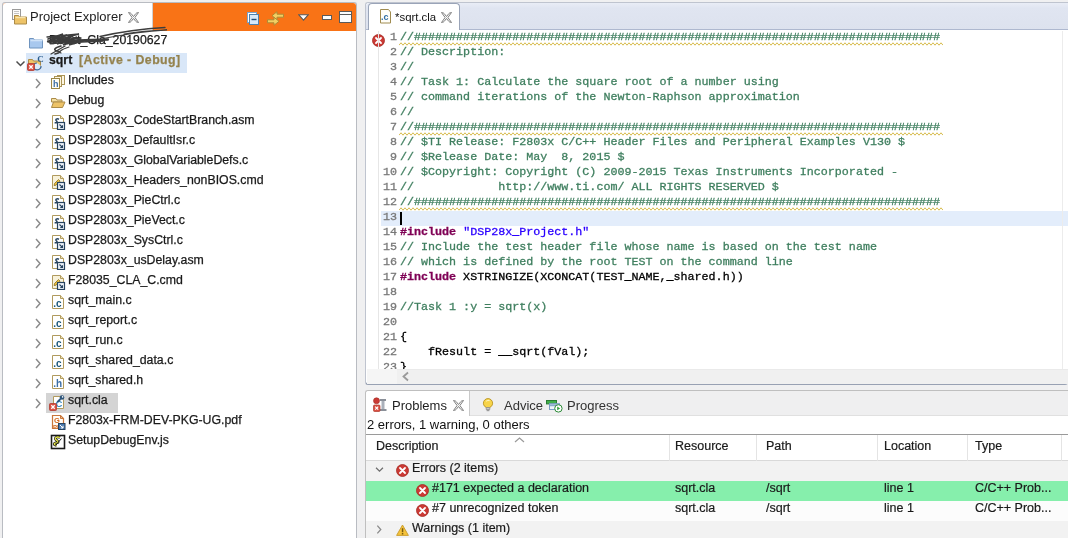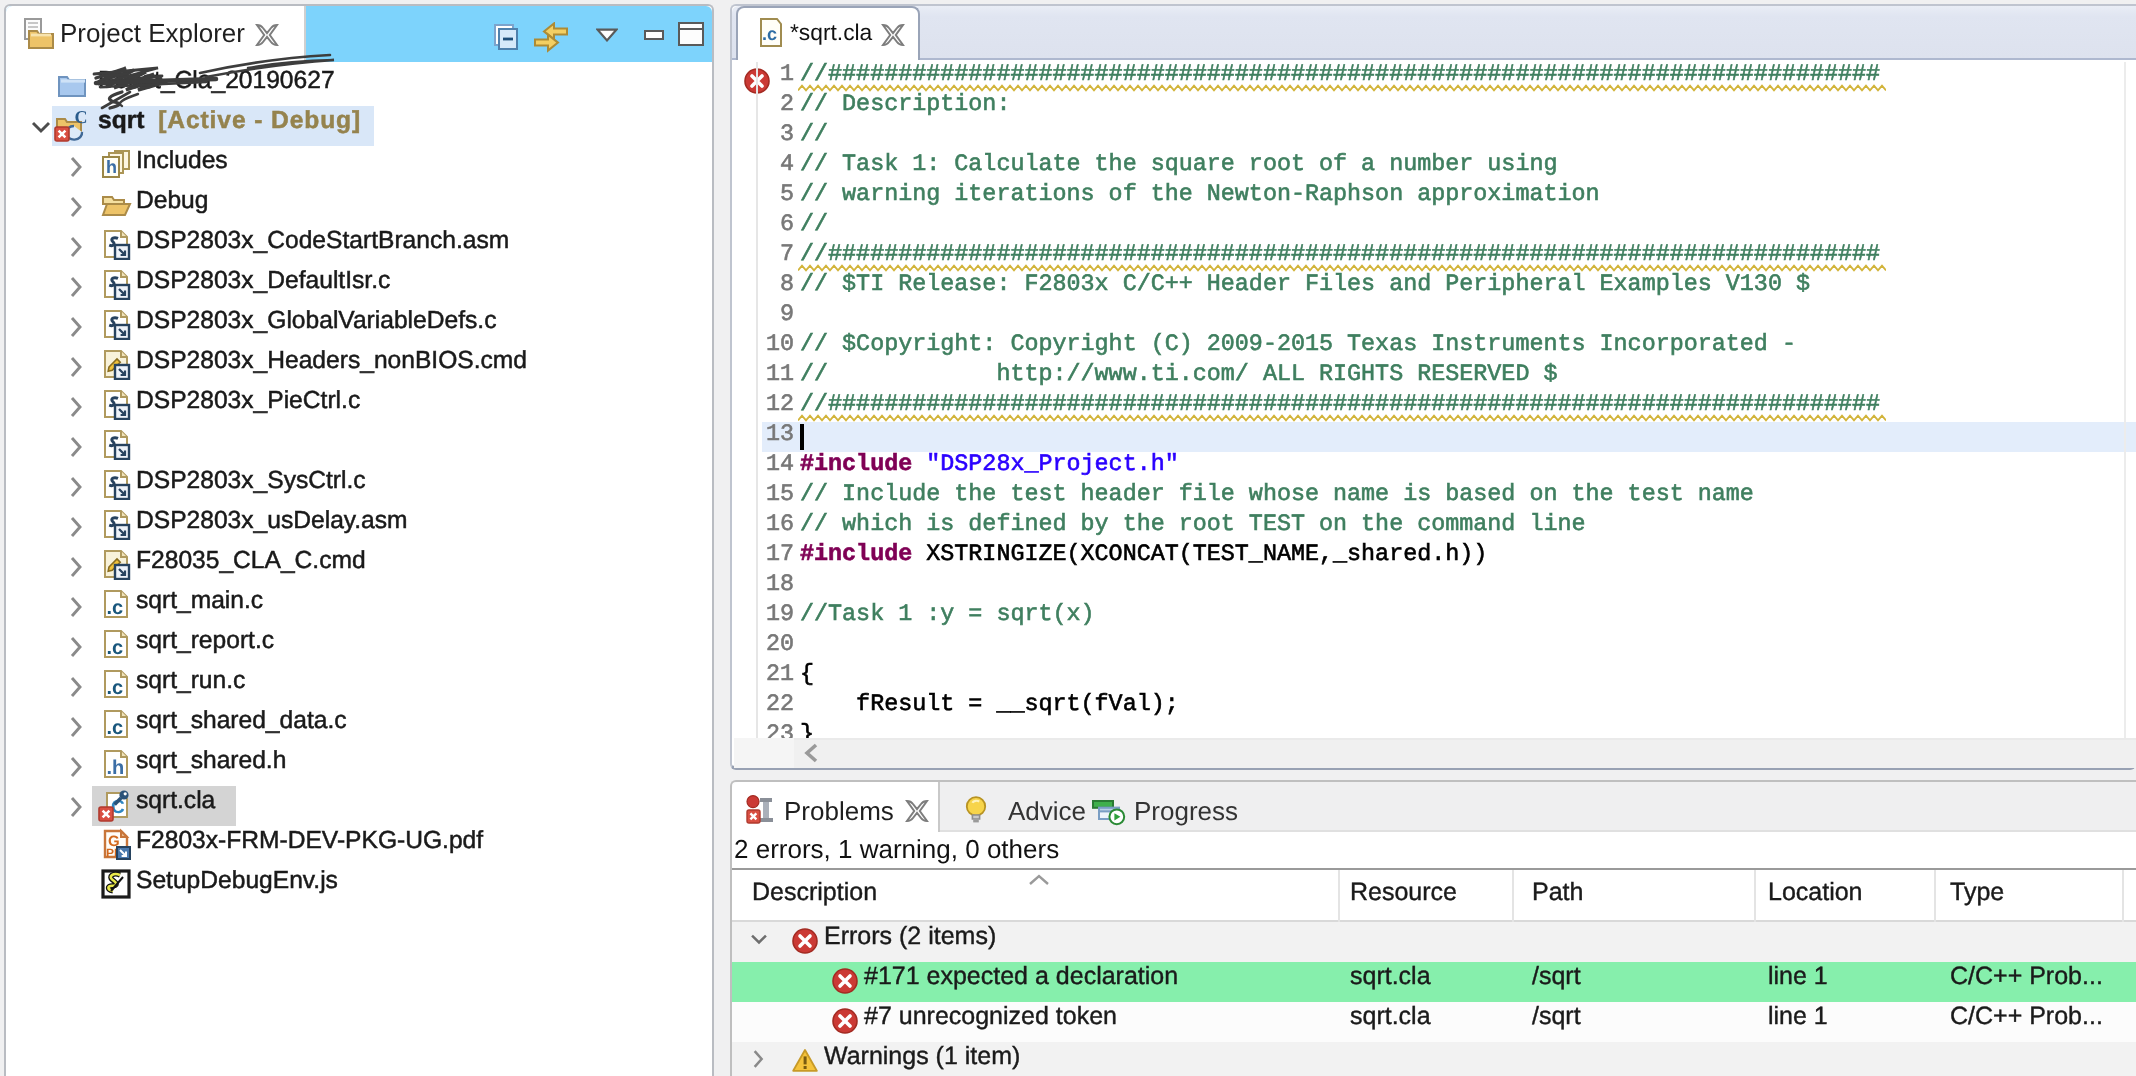--- a/index.html
+++ b/index.html
@@ -1,19 +1,19 @@
 <!DOCTYPE html>
 <html><head><meta charset="utf-8"><style>
 * { margin:0; padding:0; box-sizing:border-box; }
 svg { display:block; }
 html,body { width:1068px; height:538px; overflow:hidden; background:#f0f0f1;
   font-family:"Liberation Sans",sans-serif; -webkit-font-smoothing:antialiased; }
 #leftpanel { position:absolute; left:2px; top:2px; width:355px; height:536px;
   background:#fff; border:1px solid #b9bcc2; border-bottom:none; border-radius:3px 3px 0 0; }
-#pe-head { position:absolute; left:0; top:0; width:353px; height:28px; background:#7dd3fc;
+#pe-head { position:absolute; left:0; top:0; width:353px; height:28px; background:#f97316;
   border-radius:3px 3px 0 0; }
 #pe-tab { position:absolute; left:0; top:0; width:150px; height:28px; background:#fff;
   border-right:1px solid #d0d0d0; border-radius:3px 0 0 0; }
 .tl { position:absolute; font-size:12.3px; color:#1a1a1a; line-height:20px; height:20px; white-space:pre; -webkit-text-stroke:0.25px; }
 #editor { position:absolute; left:365px; top:2px; width:703px; height:383px; background:#fff;
   border:1px solid #bfc4cf; border-right:none; border-radius:3px 0 3px 3px;
   border-bottom:2px solid #98a1b3; }
 #ed-strip { position:absolute; left:0; top:0; width:702px; height:27px;
   background:linear-gradient(#e9edf6, #e0e5f1 20%, #dde2ee); border-bottom:1px solid #aeb8cf; border-radius:3px 0 0 0; }
 #ed-tab { position:absolute; left:2px; top:0px; width:92px; height:27px; background:#fff;
@@ -195,20 +195,21 @@
     </svg>
     <div style="position:absolute;left:47px;top:211px">
       <svg width="16" height="16" viewBox="0 0 16 16" style="">
         <path d="M2.5 1.5 h8 l3 3 v10 h-11 z" fill="#fffffe" stroke="#b09a5e" stroke-width="1"></path>
         <path d="M10.5 1.5 v3 h3" fill="#f1e3b8" stroke="#b09a5e" stroke-width="1"></path>
         <path d="M9 5.2 c-2.2 -1 -4 0.4 -2.6 1.6 c1.4 1.1 0.4 2.6 -1.8 1.8" fill="none" stroke="#27435f" stroke-width="1.5"></path>
         <rect x="7.5" y="8.5" width="7" height="7" fill="#eef3fa" stroke="#27435f" stroke-width="1.2"></rect>
         <path d="M9.5 10.5 l3 3 m0 -2.2 v2.2 h-2.2" stroke="#27435f" stroke-width="1.1" fill="none"></path>
       </svg>
     </div>
+    <div class="tl" style="left:65px;top:207px">DSP2803x_PieVect.c</div>
     <svg width="15" height="15" viewBox="0 0 15 15" style="position:absolute;left:28px;top:233px">
       <path d="M5 3 L9 7.5 L5 12" fill="none" stroke="#8a8a8a" stroke-width="1.45"></path>
     </svg>
     <div style="position:absolute;left:47px;top:231px">
       <svg width="16" height="16" viewBox="0 0 16 16" style="">
         <path d="M2.5 1.5 h8 l3 3 v10 h-11 z" fill="#fffffe" stroke="#b09a5e" stroke-width="1"></path>
         <path d="M10.5 1.5 v3 h3" fill="#f1e3b8" stroke="#b09a5e" stroke-width="1"></path>
         <path d="M9 5.2 c-2.2 -1 -4 0.4 -2.6 1.6 c1.4 1.1 0.4 2.6 -1.8 1.8" fill="none" stroke="#27435f" stroke-width="1.5"></path>
         <rect x="7.5" y="8.5" width="7" height="7" fill="#eef3fa" stroke="#27435f" stroke-width="1.2"></rect>
         <path d="M9.5 10.5 l3 3 m0 -2.2 v2.2 h-2.2" stroke="#27435f" stroke-width="1.1" fill="none"></path>
@@ -368,31 +369,32 @@
     <svg width="544" height="5" viewBox="0 0 544 5" style="position:absolute;left:33px;top:39px">
       <path d="M0 3.2 l2 -2.4 l2 2.4 l2 -2.4 l2 2.4 l2 -2.4 l2 2.4 l2 -2.4 l2 2.4 l2 -2.4 l2 2.4 l2 -2.4 l2 2.4 l2 -2.4 l2 2.4 l2 -2.4 l2 2.4 l2 -2.4 l2 2.4 l2 -2.4 l2 2.4 l2 -2.4 l2 2.4 l2 -2.4 l2 2.4 l2 -2.4 l2 2.4 l2 -2.4 l2 2.4 l2 -2.4 l2 2.4 l2 -2.4 l2 2.4 l2 -2.4 l2 2.4 l2 -2.4 l2 2.4 l2 -2.4 l2 2.4 l2 -2.4 l2 2.4 l2 -2.4 l2 2.4 l2 -2.4 l2 2.4 l2 -2.4 l2 2.4 l2 -2.4 l2 2.4 l2 -2.4 l2 2.4 l2 -2.4 l2 2.4 l2 -2.4 l2 2.4 l2 -2.4 l2 2.4 l2 -2.4 l2 2.4 l2 -2.4 l2 2.4 l2 -2.4 l2 2.4 l2 -2.4 l2 2.4 l2 -2.4 l2 2.4 l2 -2.4 l2 2.4 l2 -2.4 l2 2.4 l2 -2.4 l2 2.4 l2 -2.4 l2 2.4 l2 -2.4 l2 2.4 l2 -2.4 l2 2.4 l2 -2.4 l2 2.4 l2 -2.4 l2 2.4 l2 -2.4 l2 2.4 l2 -2.4 l2 2.4 l2 -2.4 l2 2.4 l2 -2.4 l2 2.4 l2 -2.4 l2 2.4 l2 -2.4 l2 2.4 l2 -2.4 l2 2.4 l2 -2.4 l2 2.4 l2 -2.4 l2 2.4 l2 -2.4 l2 2.4 l2 -2.4 l2 2.4 l2 -2.4 l2 2.4 l2 -2.4 l2 2.4 l2 -2.4 l2 2.4 l2 -2.4 l2 2.4 l2 -2.4 l2 2.4 l2 -2.4 l2 2.4 l2 -2.4 l2 2.4 l2 -2.4 l2 2.4 l2 -2.4 l2 2.4 l2 -2.4 l2 2.4 l2 -2.4 l2 2.4 l2 -2.4 l2 2.4 l2 -2.4 l2 2.4 l2 -2.4 l2 2.4 l2 -2.4 l2 2.4 l2 -2.4 l2 2.4 l2 -2.4 l2 2.4 l2 -2.4 l2 2.4 l2 -2.4 l2 2.4 l2 -2.4 l2 2.4 l2 -2.4 l2 2.4 l2 -2.4 l2 2.4 l2 -2.4 l2 2.4 l2 -2.4 l2 2.4 l2 -2.4 l2 2.4 l2 -2.4 l2 2.4 l2 -2.4 l2 2.4 l2 -2.4 l2 2.4 l2 -2.4 l2 2.4 l2 -2.4 l2 2.4 l2 -2.4 l2 2.4 l2 -2.4 l2 2.4 l2 -2.4 l2 2.4 l2 -2.4 l2 2.4 l2 -2.4 l2 2.4 l2 -2.4 l2 2.4 l2 -2.4 l2 2.4 l2 -2.4 l2 2.4 l2 -2.4 l2 2.4 l2 -2.4 l2 2.4 l2 -2.4 l2 2.4 l2 -2.4 l2 2.4 l2 -2.4 l2 2.4 l2 -2.4 l2 2.4 l2 -2.4 l2 2.4 l2 -2.4 l2 2.4 l2 -2.4 l2 2.4 l2 -2.4 l2 2.4 l2 -2.4 l2 2.4 l2 -2.4 l2 2.4 l2 -2.4 l2 2.4 l2 -2.4 l2 2.4 l2 -2.4 l2 2.4 l2 -2.4 l2 2.4 l2 -2.4 l2 2.4 l2 -2.4 l2 2.4 l2 -2.4 l2 2.4 l2 -2.4 l2 2.4 l2 -2.4 l2 2.4 l2 -2.4 l2 2.4 l2 -2.4 l2 2.4 l2 -2.4 l2 2.4 l2 -2.4 l2 2.4 l2 -2.4 l2 2.4 l2 -2.4 l2 2.4 l2 -2.4 l2 2.4 l2 -2.4 l2 2.4 l2 -2.4 l2 2.4 l2 -2.4 l2 2.4 l2 -2.4 l2 2.4 l2 -2.4 l2 2.4 l2 -2.4 l2 2.4 l2 -2.4 l2 2.4 l2 -2.4 l2 2.4 l2 -2.4 l2 2.4 l2 -2.4 l2 2.4 l2 -2.4 l2 2.4 l2 -2.4 l2 2.4 l2 -2.4 l2 2.4 l2 -2.4 l2 2.4 l2 -2.4 l2 2.4 l2 -2.4 l2 2.4 l2 -2.4 l2 2.4 l2 -2.4 l2 2.4" fill="none" stroke="#d2b43a" stroke-width="0.9"></path>
     </svg>
     <div class="ln" style="top:42px">2</div>
     <div class="cl" style="top:42px"><span style="color:#3f7f5f">// Description:</span></div>
     <div class="ln" style="top:57px">3</div>
     <div class="cl" style="top:57px"><span style="color:#3f7f5f">//</span></div>
     <div class="ln" style="top:72px">4</div>
     <div class="cl" style="top:72px"><span style="color:#3f7f5f">// Task 1: Calculate the square root of a number using</span></div>
     <div class="ln" style="top:87px">5</div>
-    <div class="cl" style="top:87px"><span style="color:#3f7f5f">// warning iterations of the Newton-Raphson approximation</span></div>
+    <div class="cl" style="top:87px"><span style="color:#3f7f5f">// command iterations of the Newton-Raphson approximation</span></div>
     <div class="ln" style="top:102px">6</div>
     <div class="cl" style="top:102px"><span style="color:#3f7f5f">//</span></div>
     <div class="ln" style="top:117px">7</div>
     <div class="cl" style="top:117px"><span style="color:#3f7f5f">//###########################################################################</span></div>
     <svg width="544" height="5" viewBox="0 0 544 5" style="position:absolute;left:33px;top:129px">
       <path d="M0 3.2 l2 -2.4 l2 2.4 l2 -2.4 l2 2.4 l2 -2.4 l2 2.4 l2 -2.4 l2 2.4 l2 -2.4 l2 2.4 l2 -2.4 l2 2.4 l2 -2.4 l2 2.4 l2 -2.4 l2 2.4 l2 -2.4 l2 2.4 l2 -2.4 l2 2.4 l2 -2.4 l2 2.4 l2 -2.4 l2 2.4 l2 -2.4 l2 2.4 l2 -2.4 l2 2.4 l2 -2.4 l2 2.4 l2 -2.4 l2 2.4 l2 -2.4 l2 2.4 l2 -2.4 l2 2.4 l2 -2.4 l2 2.4 l2 -2.4 l2 2.4 l2 -2.4 l2 2.4 l2 -2.4 l2 2.4 l2 -2.4 l2 2.4 l2 -2.4 l2 2.4 l2 -2.4 l2 2.4 l2 -2.4 l2 2.4 l2 -2.4 l2 2.4 l2 -2.4 l2 2.4 l2 -2.4 l2 2.4 l2 -2.4 l2 2.4 l2 -2.4 l2 2.4 l2 -2.4 l2 2.4 l2 -2.4 l2 2.4 l2 -2.4 l2 2.4 l2 -2.4 l2 2.4 l2 -2.4 l2 2.4 l2 -2.4 l2 2.4 l2 -2.4 l2 2.4 l2 -2.4 l2 2.4 l2 -2.4 l2 2.4 l2 -2.4 l2 2.4 l2 -2.4 l2 2.4 l2 -2.4 l2 2.4 l2 -2.4 l2 2.4 l2 -2.4 l2 2.4 l2 -2.4 l2 2.4 l2 -2.4 l2 2.4 l2 -2.4 l2 2.4 l2 -2.4 l2 2.4 l2 -2.4 l2 2.4 l2 -2.4 l2 2.4 l2 -2.4 l2 2.4 l2 -2.4 l2 2.4 l2 -2.4 l2 2.4 l2 -2.4 l2 2.4 l2 -2.4 l2 2.4 l2 -2.4 l2 2.4 l2 -2.4 l2 2.4 l2 -2.4 l2 2.4 l2 -2.4 l2 2.4 l2 -2.4 l2 2.4 l2 -2.4 l2 2.4 l2 -2.4 l2 2.4 l2 -2.4 l2 2.4 l2 -2.4 l2 2.4 l2 -2.4 l2 2.4 l2 -2.4 l2 2.4 l2 -2.4 l2 2.4 l2 -2.4 l2 2.4 l2 -2.4 l2 2.4 l2 -2.4 l2 2.4 l2 -2.4 l2 2.4 l2 -2.4 l2 2.4 l2 -2.4 l2 2.4 l2 -2.4 l2 2.4 l2 -2.4 l2 2.4 l2 -2.4 l2 2.4 l2 -2.4 l2 2.4 l2 -2.4 l2 2.4 l2 -2.4 l2 2.4 l2 -2.4 l2 2.4 l2 -2.4 l2 2.4 l2 -2.4 l2 2.4 l2 -2.4 l2 2.4 l2 -2.4 l2 2.4 l2 -2.4 l2 2.4 l2 -2.4 l2 2.4 l2 -2.4 l2 2.4 l2 -2.4 l2 2.4 l2 -2.4 l2 2.4 l2 -2.4 l2 2.4 l2 -2.4 l2 2.4 l2 -2.4 l2 2.4 l2 -2.4 l2 2.4 l2 -2.4 l2 2.4 l2 -2.4 l2 2.4 l2 -2.4 l2 2.4 l2 -2.4 l2 2.4 l2 -2.4 l2 2.4 l2 -2.4 l2 2.4 l2 -2.4 l2 2.4 l2 -2.4 l2 2.4 l2 -2.4 l2 2.4 l2 -2.4 l2 2.4 l2 -2.4 l2 2.4 l2 -2.4 l2 2.4 l2 -2.4 l2 2.4 l2 -2.4 l2 2.4 l2 -2.4 l2 2.4 l2 -2.4 l2 2.4 l2 -2.4 l2 2.4 l2 -2.4 l2 2.4 l2 -2.4 l2 2.4 l2 -2.4 l2 2.4 l2 -2.4 l2 2.4 l2 -2.4 l2 2.4 l2 -2.4 l2 2.4 l2 -2.4 l2 2.4 l2 -2.4 l2 2.4 l2 -2.4 l2 2.4 l2 -2.4 l2 2.4 l2 -2.4 l2 2.4 l2 -2.4 l2 2.4 l2 -2.4 l2 2.4 l2 -2.4 l2 2.4 l2 -2.4 l2 2.4 l2 -2.4 l2 2.4 l2 -2.4 l2 2.4 l2 -2.4 l2 2.4 l2 -2.4 l2 2.4 l2 -2.4 l2 2.4 l2 -2.4 l2 2.4 l2 -2.4 l2 2.4 l2 -2.4 l2 2.4 l2 -2.4 l2 2.4 l2 -2.4 l2 2.4" fill="none" stroke="#d2b43a" stroke-width="0.9"></path>
     </svg>
     <div class="ln" style="top:132px">8</div>
     <div class="cl" style="top:132px"><span style="color:#3f7f5f">// $TI Release: F2803x C/C++ Header Files and Peripheral Examples V130 $</span></div>
     <div class="ln" style="top:147px">9</div>
+    <div class="cl" style="top:147px"><span style="color:#3f7f5f">// $Release Date: May&nbsp;&nbsp;8, 2015 $</span></div>
     <div class="ln" style="top:162px">10</div>
     <div class="cl" style="top:162px"><span style="color:#3f7f5f">// $Copyright: Copyright (C) 2009-2015 Texas Instruments Incorporated -</span></div>
     <div class="ln" style="top:177px">11</div>
     <div class="cl" style="top:177px"><span style="color:#3f7f5f">//&nbsp;&nbsp;&nbsp;&nbsp;&nbsp;&nbsp;&nbsp;&nbsp;&nbsp;&nbsp;&nbsp;&nbsp;http://www.ti.com/ ALL RIGHTS RESERVED $</span></div>
     <div class="ln" style="top:192px">12</div>
     <div class="cl" style="top:192px"><span style="color:#3f7f5f">//###########################################################################</span></div>
     <svg width="544" height="5" viewBox="0 0 544 5" style="position:absolute;left:33px;top:204px">
       <path d="M0 3.2 l2 -2.4 l2 2.4 l2 -2.4 l2 2.4 l2 -2.4 l2 2.4 l2 -2.4 l2 2.4 l2 -2.4 l2 2.4 l2 -2.4 l2 2.4 l2 -2.4 l2 2.4 l2 -2.4 l2 2.4 l2 -2.4 l2 2.4 l2 -2.4 l2 2.4 l2 -2.4 l2 2.4 l2 -2.4 l2 2.4 l2 -2.4 l2 2.4 l2 -2.4 l2 2.4 l2 -2.4 l2 2.4 l2 -2.4 l2 2.4 l2 -2.4 l2 2.4 l2 -2.4 l2 2.4 l2 -2.4 l2 2.4 l2 -2.4 l2 2.4 l2 -2.4 l2 2.4 l2 -2.4 l2 2.4 l2 -2.4 l2 2.4 l2 -2.4 l2 2.4 l2 -2.4 l2 2.4 l2 -2.4 l2 2.4 l2 -2.4 l2 2.4 l2 -2.4 l2 2.4 l2 -2.4 l2 2.4 l2 -2.4 l2 2.4 l2 -2.4 l2 2.4 l2 -2.4 l2 2.4 l2 -2.4 l2 2.4 l2 -2.4 l2 2.4 l2 -2.4 l2 2.4 l2 -2.4 l2 2.4 l2 -2.4 l2 2.4 l2 -2.4 l2 2.4 l2 -2.4 l2 2.4 l2 -2.4 l2 2.4 l2 -2.4 l2 2.4 l2 -2.4 l2 2.4 l2 -2.4 l2 2.4 l2 -2.4 l2 2.4 l2 -2.4 l2 2.4 l2 -2.4 l2 2.4 l2 -2.4 l2 2.4 l2 -2.4 l2 2.4 l2 -2.4 l2 2.4 l2 -2.4 l2 2.4 l2 -2.4 l2 2.4 l2 -2.4 l2 2.4 l2 -2.4 l2 2.4 l2 -2.4 l2 2.4 l2 -2.4 l2 2.4 l2 -2.4 l2 2.4 l2 -2.4 l2 2.4 l2 -2.4 l2 2.4 l2 -2.4 l2 2.4 l2 -2.4 l2 2.4 l2 -2.4 l2 2.4 l2 -2.4 l2 2.4 l2 -2.4 l2 2.4 l2 -2.4 l2 2.4 l2 -2.4 l2 2.4 l2 -2.4 l2 2.4 l2 -2.4 l2 2.4 l2 -2.4 l2 2.4 l2 -2.4 l2 2.4 l2 -2.4 l2 2.4 l2 -2.4 l2 2.4 l2 -2.4 l2 2.4 l2 -2.4 l2 2.4 l2 -2.4 l2 2.4 l2 -2.4 l2 2.4 l2 -2.4 l2 2.4 l2 -2.4 l2 2.4 l2 -2.4 l2 2.4 l2 -2.4 l2 2.4 l2 -2.4 l2 2.4 l2 -2.4 l2 2.4 l2 -2.4 l2 2.4 l2 -2.4 l2 2.4 l2 -2.4 l2 2.4 l2 -2.4 l2 2.4 l2 -2.4 l2 2.4 l2 -2.4 l2 2.4 l2 -2.4 l2 2.4 l2 -2.4 l2 2.4 l2 -2.4 l2 2.4 l2 -2.4 l2 2.4 l2 -2.4 l2 2.4 l2 -2.4 l2 2.4 l2 -2.4 l2 2.4 l2 -2.4 l2 2.4 l2 -2.4 l2 2.4 l2 -2.4 l2 2.4 l2 -2.4 l2 2.4 l2 -2.4 l2 2.4 l2 -2.4 l2 2.4 l2 -2.4 l2 2.4 l2 -2.4 l2 2.4 l2 -2.4 l2 2.4 l2 -2.4 l2 2.4 l2 -2.4 l2 2.4 l2 -2.4 l2 2.4 l2 -2.4 l2 2.4 l2 -2.4 l2 2.4 l2 -2.4 l2 2.4 l2 -2.4 l2 2.4 l2 -2.4 l2 2.4 l2 -2.4 l2 2.4 l2 -2.4 l2 2.4 l2 -2.4 l2 2.4 l2 -2.4 l2 2.4 l2 -2.4 l2 2.4 l2 -2.4 l2 2.4 l2 -2.4 l2 2.4 l2 -2.4 l2 2.4 l2 -2.4 l2 2.4 l2 -2.4 l2 2.4 l2 -2.4 l2 2.4 l2 -2.4 l2 2.4 l2 -2.4 l2 2.4 l2 -2.4 l2 2.4 l2 -2.4 l2 2.4 l2 -2.4 l2 2.4 l2 -2.4 l2 2.4 l2 -2.4 l2 2.4 l2 -2.4 l2 2.4 l2 -2.4 l2 2.4 l2 -2.4 l2 2.4 l2 -2.4 l2 2.4 l2 -2.4 l2 2.4 l2 -2.4 l2 2.4 l2 -2.4 l2 2.4" fill="none" stroke="#d2b43a" stroke-width="0.9"></path>
     </svg>
     <div style="position:absolute;left:15px;top:208px;width:687px;height:15px;background:#e3edfb"></div>

